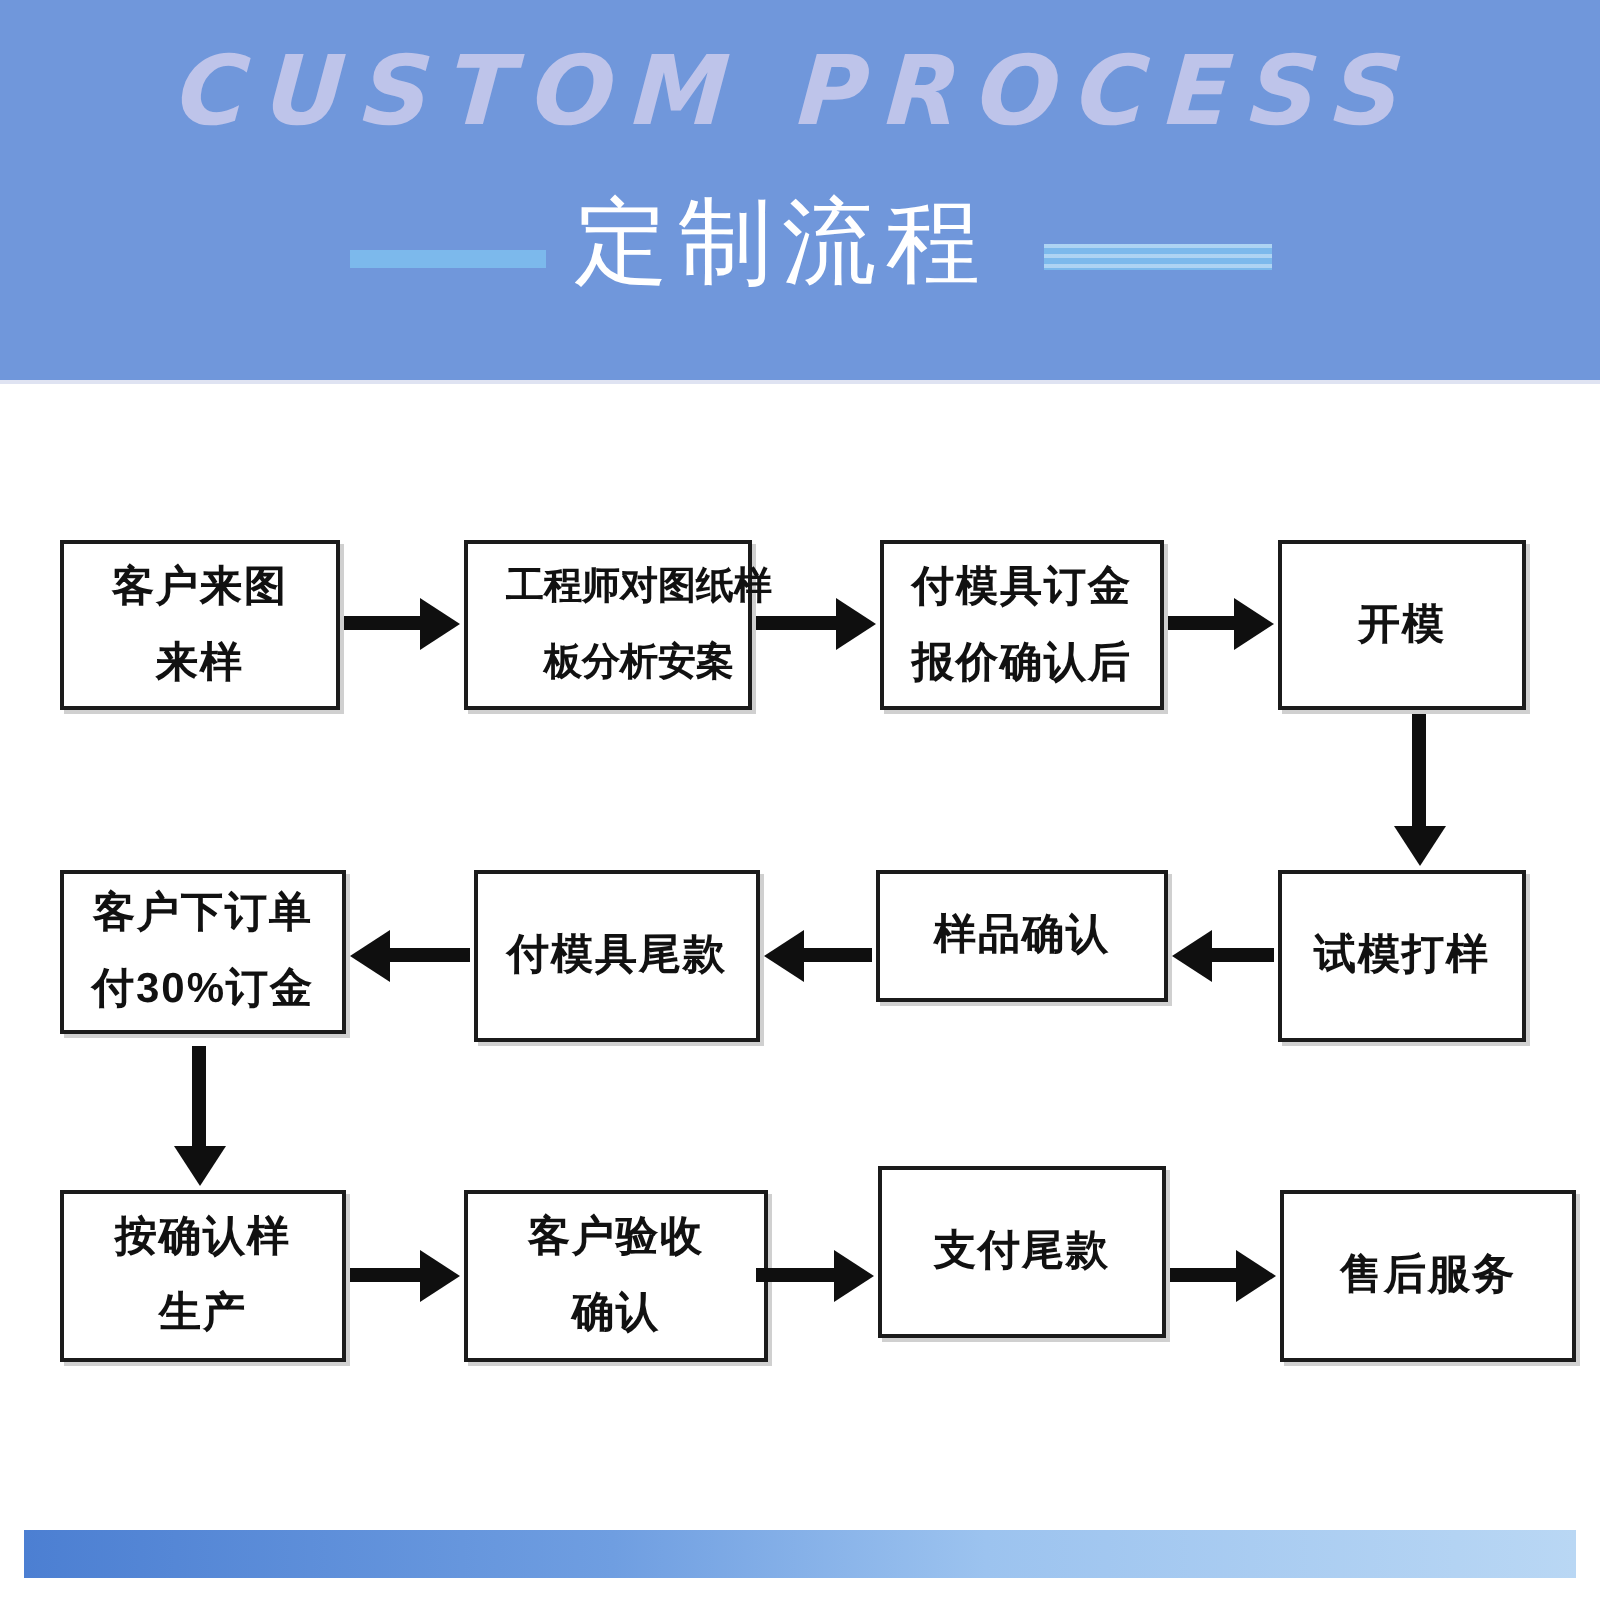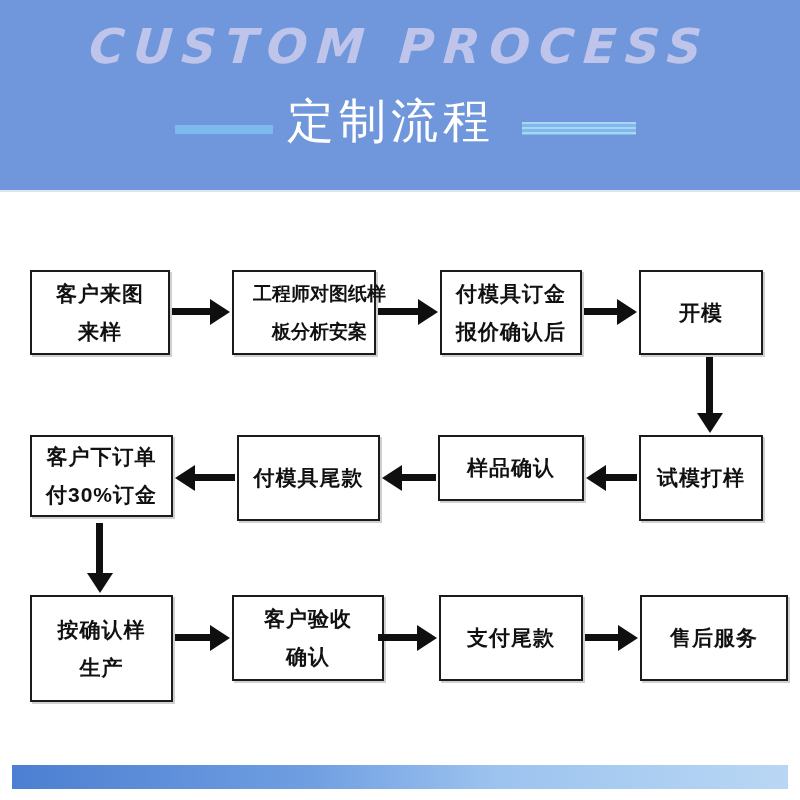--- a/index.html
+++ b/index.html
@@ -51,23 +51,23 @@
   .node .line:empty{display:none;}
   .node.small .line{font-size:19px; letter-spacing:0;margin-left:31px;}
   .n1{left:30px;top:270px;width:140px;height:85px}
   .n2{left:232px;top:270px;width:144px;height:85px}
   .n3{left:440px;top:270px;width:142px;height:85px}
   .n4{left:639px;top:270px;width:124px;height:85px}
   .n5{left:639px;top:435px;width:124px;height:86px}
   .n6{left:438px;top:435px;width:146px;height:66px}
   .n7{left:237px;top:435px;width:143px;height:86px}
   .n8{left:30px;top:435px;width:143px;height:82px}
-  .n9{left:30px;top:595px;width:143px;height:107px}
+  .n9{left:30px;top:595px;width:143px;height:86px}
   .n10{left:232px;top:595px;width:152px;height:86px}
-  .n11{left:439px;top:595px;width:144px;height:86px}
+  .n11{left:439px;top:583px;width:144px;height:86px}
   .n12{left:640px;top:595px;width:148px;height:86px}
   
   .arr{position:absolute;}
   .arr.h{height:26px;}
   .arr .shaft{position:absolute; background:var(--arrow);}
   .arr.h .shaft{top:9px; height:7px;}
   .arr.right .shaft{left:0; right:18px;}
   .arr.right .head{
     position:absolute; right:0; top:0; width:0; height:0;
     border-top:13px solid transparent; border-bottom:13px solid transparent;

